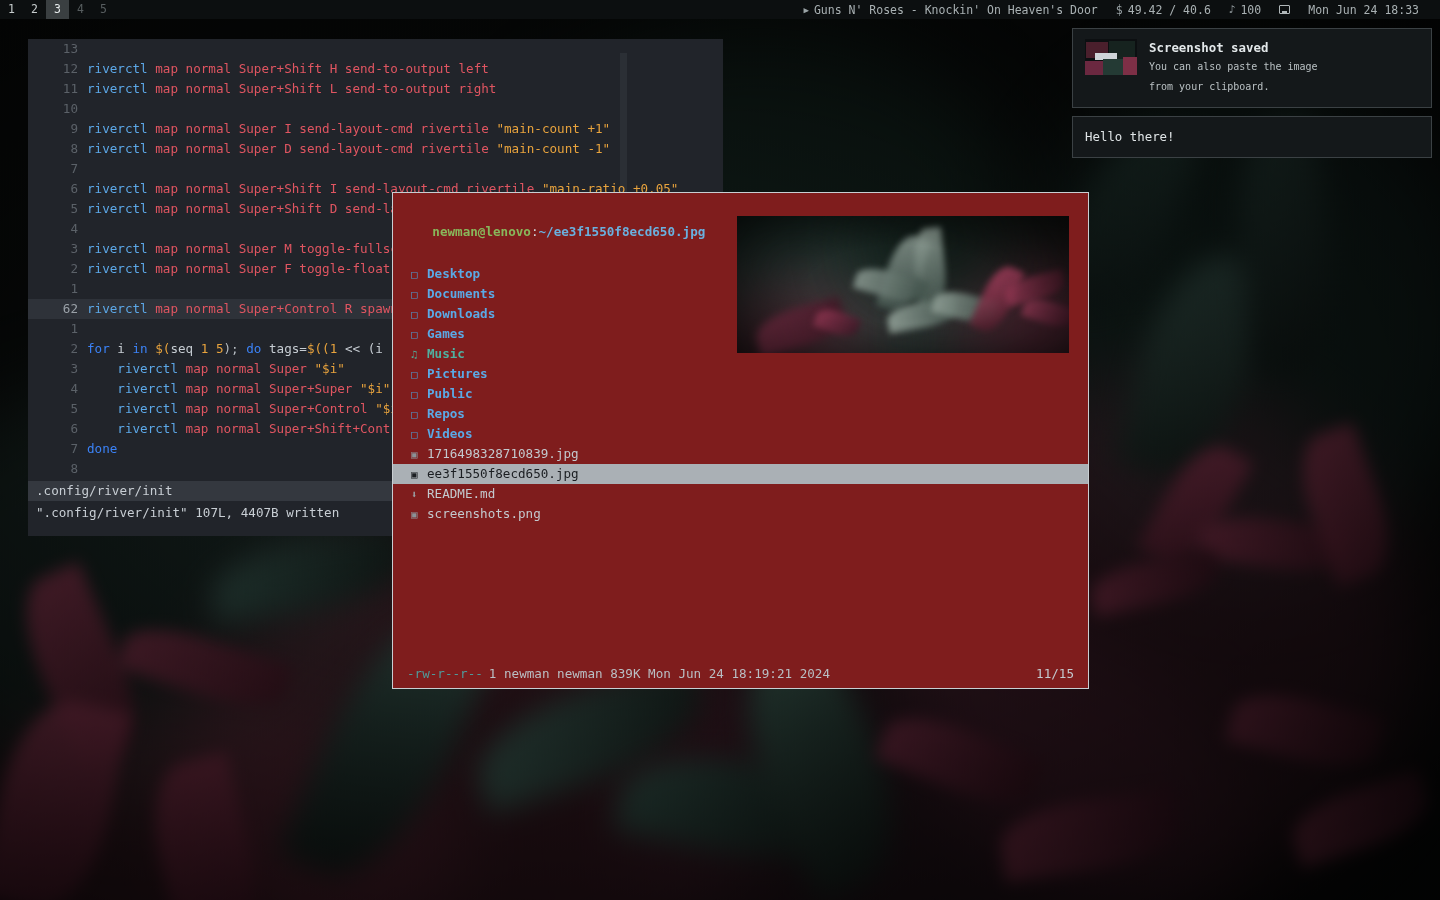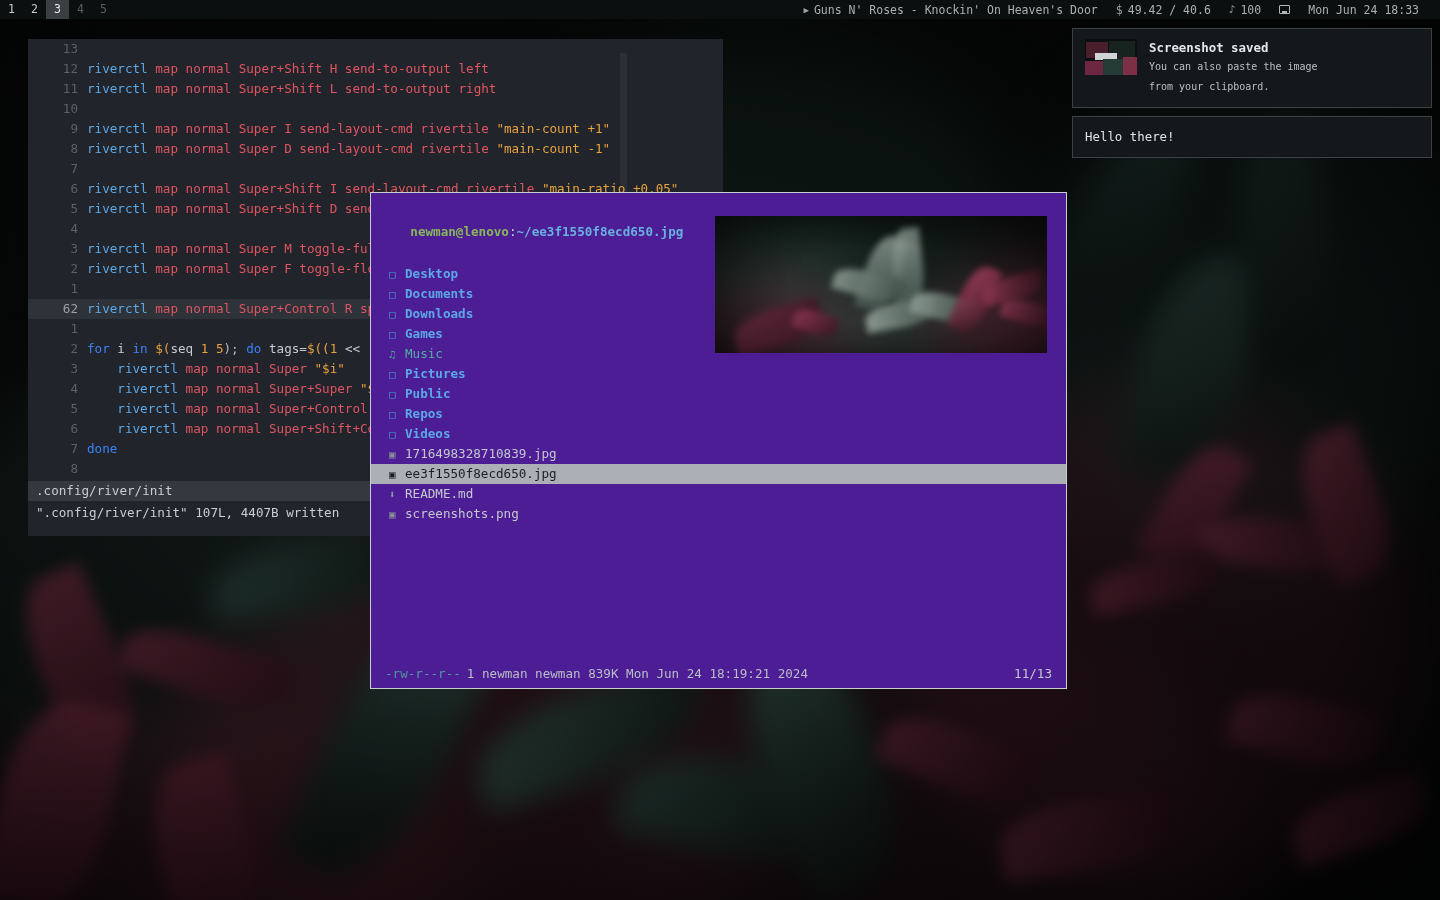--- a/index.html
+++ b/index.html
@@ -82,22 +82,22 @@
     background:#34383f; color:#c8ced4; font-size:12.6px; line-height:20px;
     padding-left:8px; white-space:pre;
   }
   #editor-cmdline {
     position:absolute; left:0; bottom:13px; width:100%; height:20px;
     color:#c8ced4; font-size:12.6px; line-height:20px; padding-left:8px; white-space:pre;
   }
 
   
   #filemgr {
-    position:absolute; left:370px; top:192px; width:697px; height:497px;
-    background:#4c1d95; border:1px solid #c9ced2; z-index:40;
+    position:absolute; left:392px; top:192px; width:697px; height:497px;
+    background:#7f1d1d; border:1px solid #c9ced2; z-index:40;
     font-size:12.6px; line-height:20px;
   }
   #fm-path { padding:9px 0 1px 9px; white-space:pre; font-size:12.6px; }
   .fm-user { color:#88b75b; font-weight:bold; }
   .fm-colon { color:#cfd4d8; }
   .fm-dir { color:#6ab0df; font-weight:bold; }
   #fm-list { margin-top:1px; }
   .fm-row {
     height:20px; line-height:20px; display:flex; align-items:center;
     padding-left:18px; white-space:nowrap;
@@ -105,21 +105,21 @@
   .fm-row.sel { background:#aab0b5; }
   .fm-row.sel .fm-name { color:#1b1e22; }
   .fm-row.sel .fm-icon { color:#1b1e22; }
   .fm-icon { width:16px; display:inline-block; font-size:10.5px; }
   .fm-icon.folder { color:#4f9fd6; }
   .fm-icon.music  { color:#4fae9b; }
   .fm-icon.image  { color:#8b9196; }
   .fm-icon.doc    { color:#9aa0a5; }
   .fm-name { font-size:12.6px; }
   .fm-name.folder { color:#5aa9e6; font-weight:bold; }
-  .fm-name.music  { color:#4fb0a0; font-weight:normal; }
+  .fm-name.music  { color:#4fb0a0; font-weight:bold; }
   .fm-name.file   { color:#c3c9ce; }
   #fm-preview {
     position:absolute; left:344px; top:23px; width:332px; height:137px;
     background:#0e1210; overflow:hidden; border:0;
   }
   #fm-statusbar {
     position:absolute; left:0; bottom:0; width:100%; height:28px;
     display:flex; align-items:center; padding:0 14px;
     font-size:12.6px; color:#c0c6cb;
   }
@@ -317,21 +317,21 @@
     <div class="leaf" style="left:268px;top:60px;width:60px;height:24px;background:linear-gradient(90deg,#9a3a57,#4a1a29);transform:rotate(-14deg);filter:blur(3px);"></div>
     <div class="leaf" style="left:286px;top:86px;width:52px;height:22px;background:linear-gradient(90deg,#a03e5c,#4b1b2c);transform:rotate(18deg);filter:blur(3px);"></div>
     <div class="leaf" style="left:18px;top:92px;width:90px;height:38px;background:linear-gradient(90deg,#8e3753,#3e1523);transform:rotate(-16deg);filter:blur(4px);"></div>
     <div class="leaf" style="left:78px;top:96px;width:44px;height:22px;background:linear-gradient(90deg,#9b3b58,#46192a);transform:rotate(20deg);filter:blur(3px);"></div>
     <div class="blob" style="left:0;top:0;width:332px;height:137px;background:radial-gradient(ellipse at 50% 50%,rgba(0,0,0,0) 40%,rgba(0,0,0,.6) 100%);filter:none;border-radius:0;"></div>
   </div>
 
   <div id="fm-statusbar">
     <span id="fm-perms">-rw-r--r--</span>
     <span id="fm-meta">1 newman newman 839K Mon Jun 24 18:19:21 2024</span>
-    <span id="fm-count">11/13</span>
+    <span id="fm-count">11/15</span>
   </div>
 </div>
 
 <div id="notifs">
     <div class="notif">
       <div class="notif-thumb">
         <div style="position:absolute;left:1px;top:3px;width:22px;height:16px;background:#4a1f2c;"></div>
         <div style="position:absolute;left:24px;top:2px;width:26px;height:20px;background:#16231f;"></div>
         <div style="position:absolute;left:10px;top:14px;width:22px;height:7px;background:#cfd4d8;"></div>
         <div style="position:absolute;left:0px;top:22px;width:18px;height:14px;background:#6b2840;"></div>

